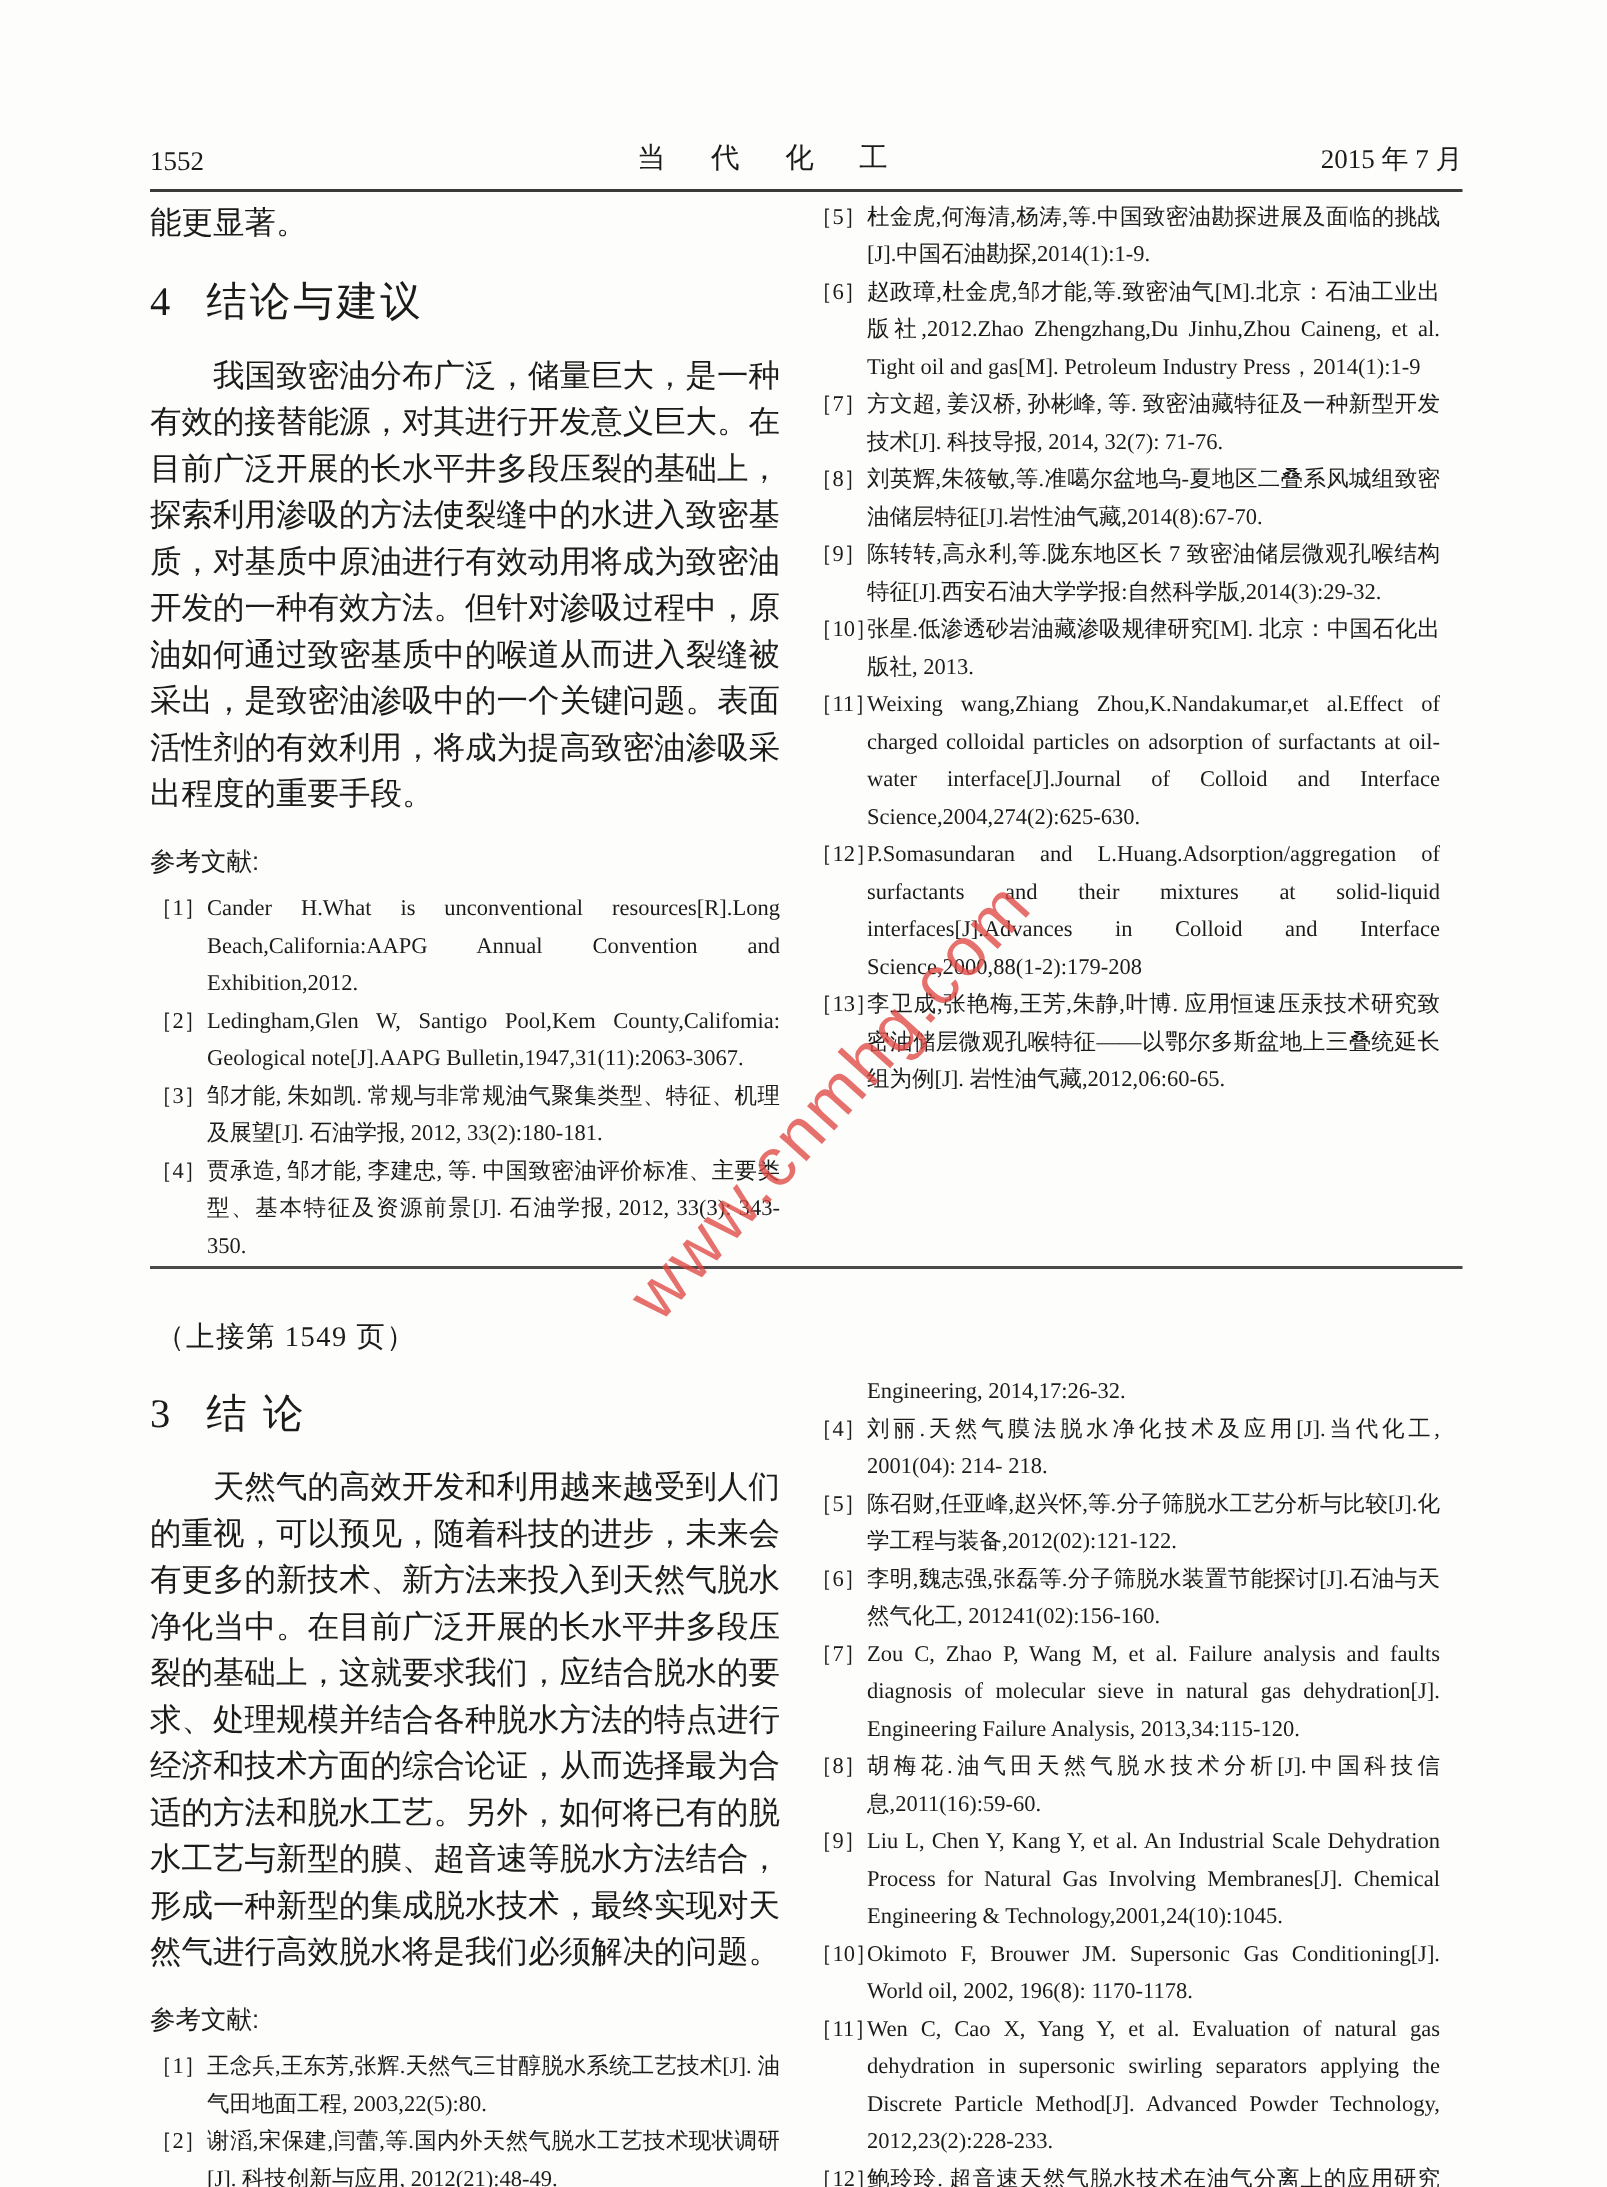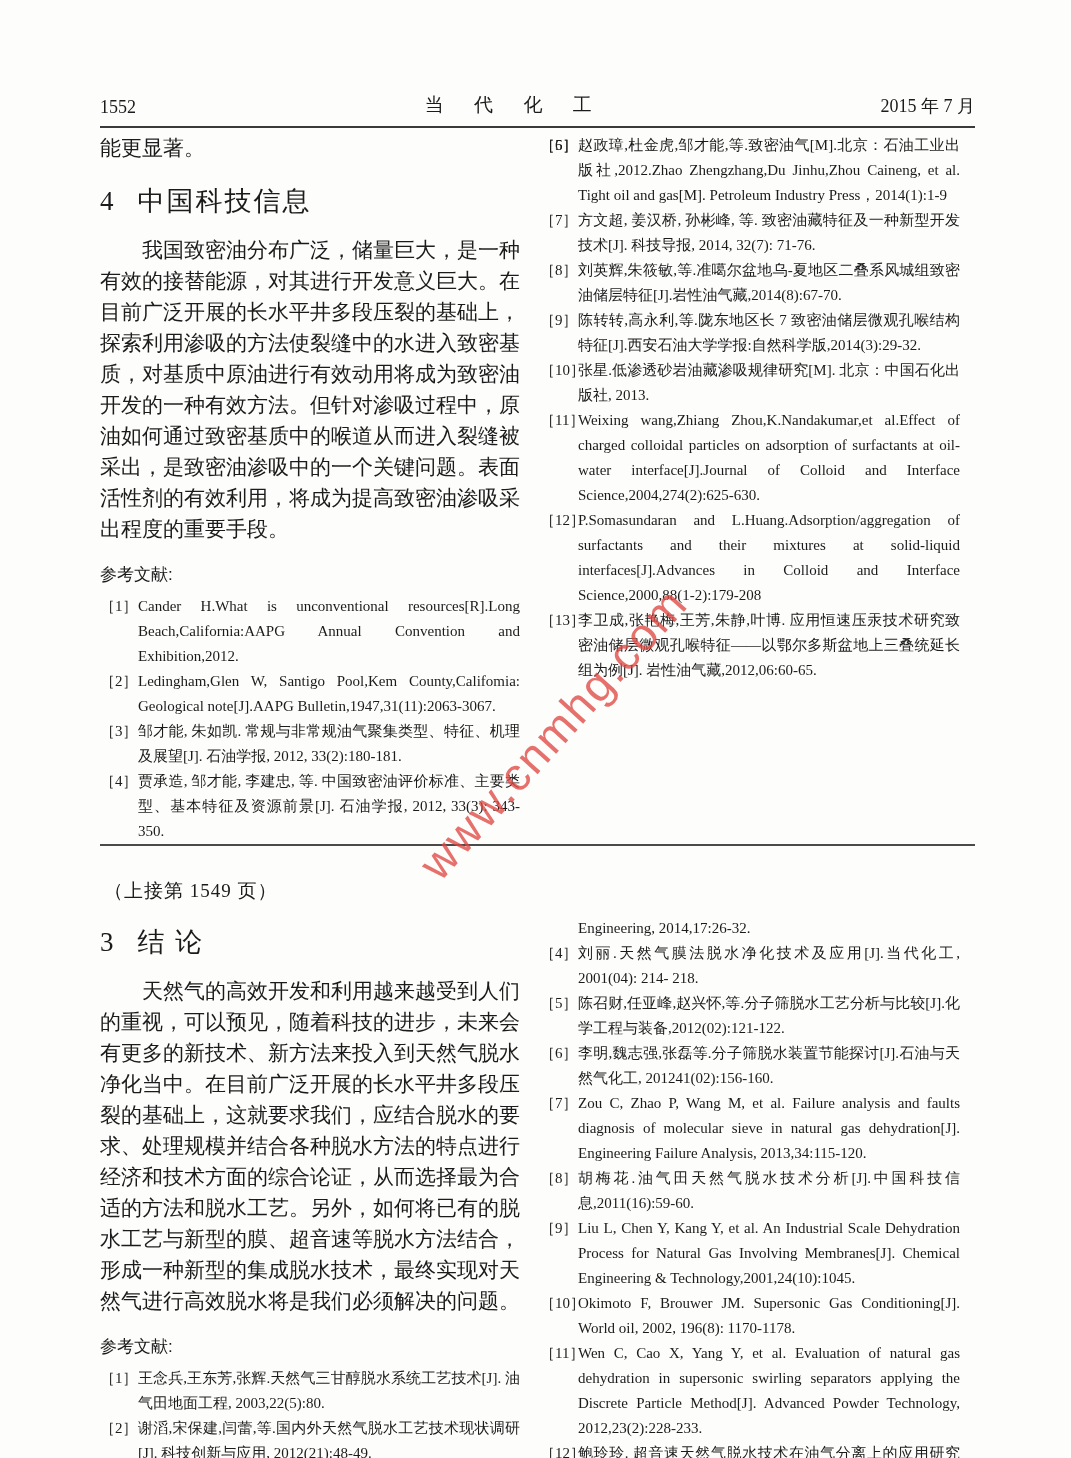--- a/index.html
+++ b/index.html
@@ -83,38 +83,38 @@
 
   <div class="header">
     <span>1552</span>
     <span class="journal-title">当代化工</span>
     <span>2015 年 7 月</span>
   </div>
 
   <div class="cols top-section">
     <div class="col">
       <p class="lead-line">能更显著。</p>
-      <h2 class="section-heading"><span class="h-num">4</span><span>中国科技信息</span></h2>
+      <h2 class="section-heading"><span class="h-num">4</span><span>结论与建议</span></h2>
       <p class="body-paragraph">我国致密油分布广泛，储量巨大，是一种有效的接替能源，对其进行开发意义巨大。在目前广泛开展的长水平井多段压裂的基础上，探索利用渗吸的方法使裂缝中的水进入致密基质，对基质中原油进行有效动用将成为致密油开发的一种有效方法。但针对渗吸过程中，原油如何通过致密基质中的喉道从而进入裂缝被采出，是致密油渗吸中的一个关键问题。表面活性剂的有效利用，将成为提高致密油渗吸采出程度的重要手段。</p>
       <p class="refs-heading">参考文献:</p>
       <ul class="ref-list">
 
           <li><span class="ref-num">［1］</span><span>Cander H.What is unconventional resources[R].Long Beach,California:AAPG Annual Convention and Exhibition,2012.</span></li>
 
           <li><span class="ref-num">［2］</span><span>Ledingham,Glen W, Santigo Pool,Kem County,Califomia: Geological note[J].AAPG Bulletin,1947,31(11):2063-3067.</span></li>
 
           <li><span class="ref-num">［3］</span><span>邹才能, 朱如凯. 常规与非常规油气聚集类型、特征、机理及展望[J]. 石油学报, 2012, 33(2):180-181.</span></li>
 
           <li><span class="ref-num">［4］</span><span>贾承造, 邹才能, 李建忠, 等. 中国致密油评价标准、主要类型、基本特征及资源前景[J]. 石油学报, 2012, 33(3): 343-350.</span></li>
         </ul>
     </div>
     <div class="col">
       <ul class="ref-list">
 
-          <li><span class="ref-num">［5］</span></li>
+          <li><span class="ref-num">［5］</span><span>杜金虎,何海清,杨涛,等.中国致密油勘探进展及面临的挑战[J].中国石油勘探,2014(1):1-9.</span></li>
 
           <li><span class="ref-num">［6］</span><span>赵政璋,杜金虎,邹才能,等.致密油气[M].北京：石油工业出版社,2012.Zhao Zhengzhang,Du Jinhu,Zhou Caineng, et al. Tight oil and gas[M]. Petroleum Industry Press，2014(1):1-9</span></li>
 
           <li><span class="ref-num">［7］</span><span>方文超, 姜汉桥, 孙彬峰, 等. 致密油藏特征及一种新型开发技术[J]. 科技导报, 2014, 32(7): 71-76.</span></li>
 
           <li><span class="ref-num">［8］</span><span>刘英辉,朱筱敏,等.准噶尔盆地乌-夏地区二叠系风城组致密油储层特征[J].岩性油气藏,2014(8):67-70.</span></li>
 
           <li><span class="ref-num">［9］</span><span>陈转转,高永利,等.陇东地区长 7 致密油储层微观孔喉结构特征[J].西安石油大学学报:自然科学版,2014(3):29-32.</span></li>
 
           <li><span class="ref-num">［10］</span><span>张星.低渗透砂岩油藏渗吸规律研究[M]. 北京：中国石化出版社, 2013.</span></li>

